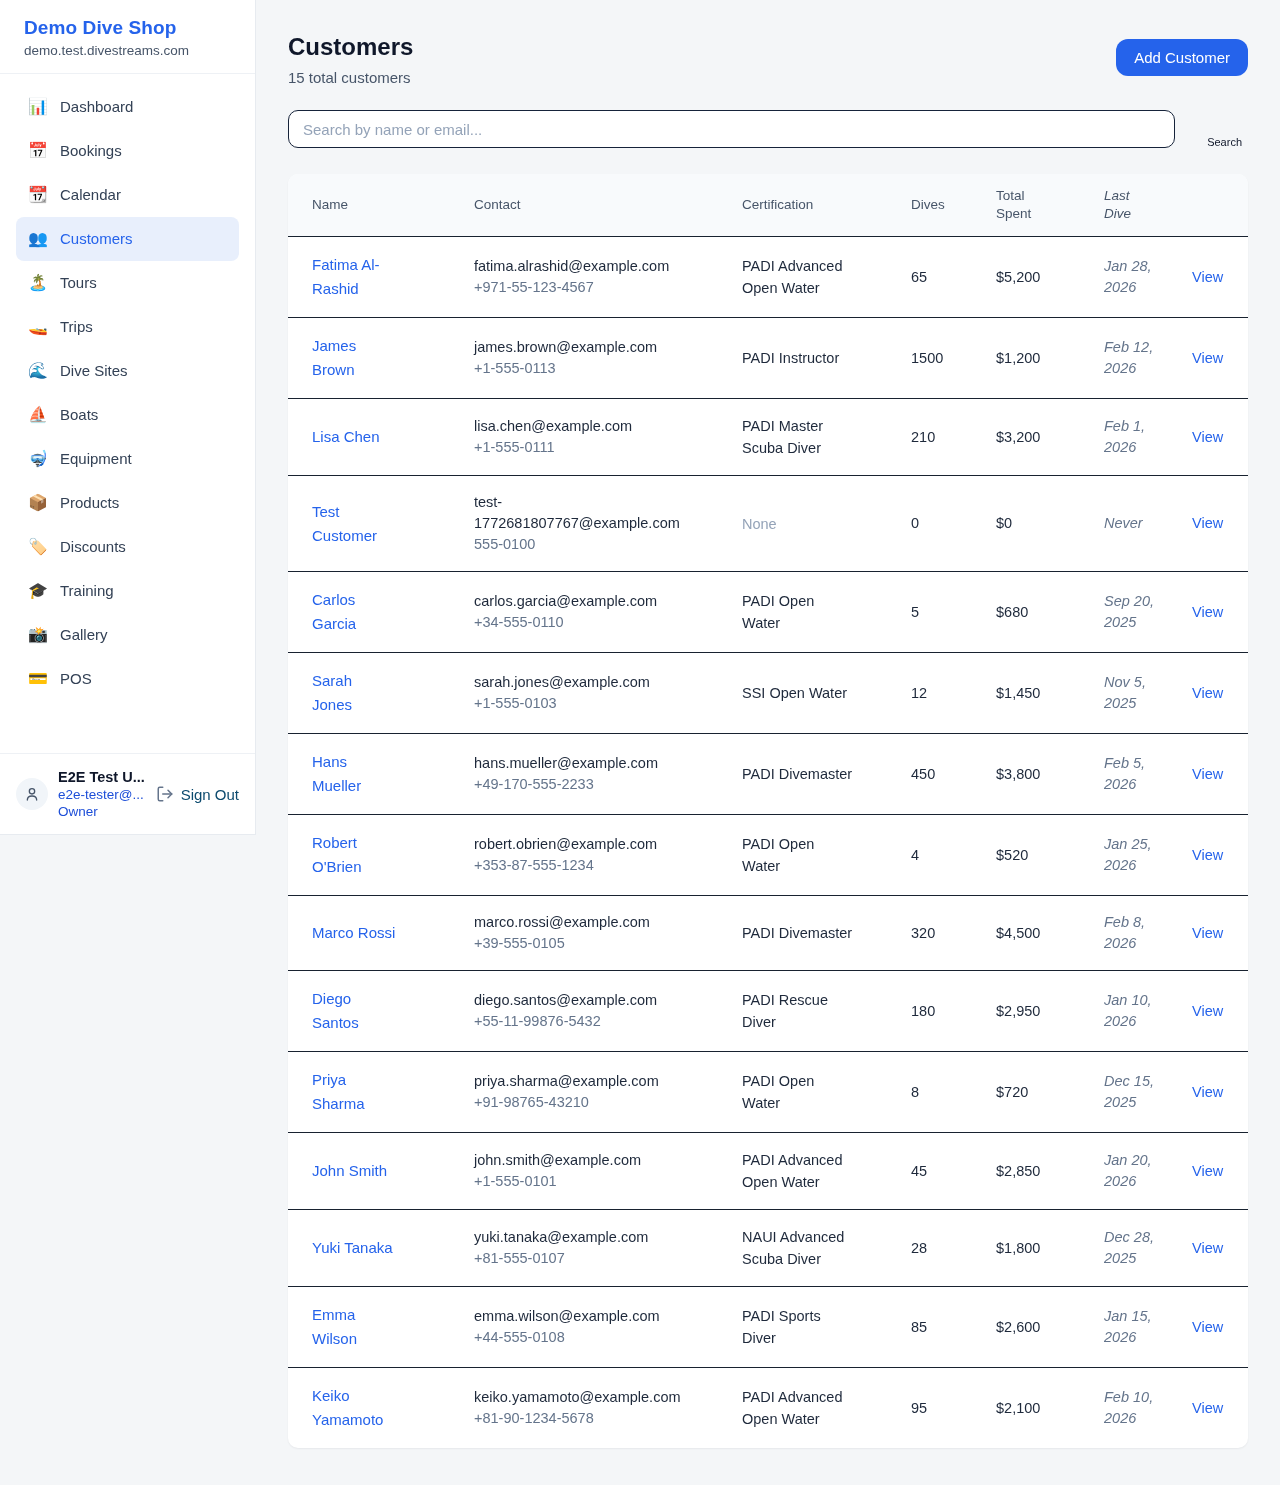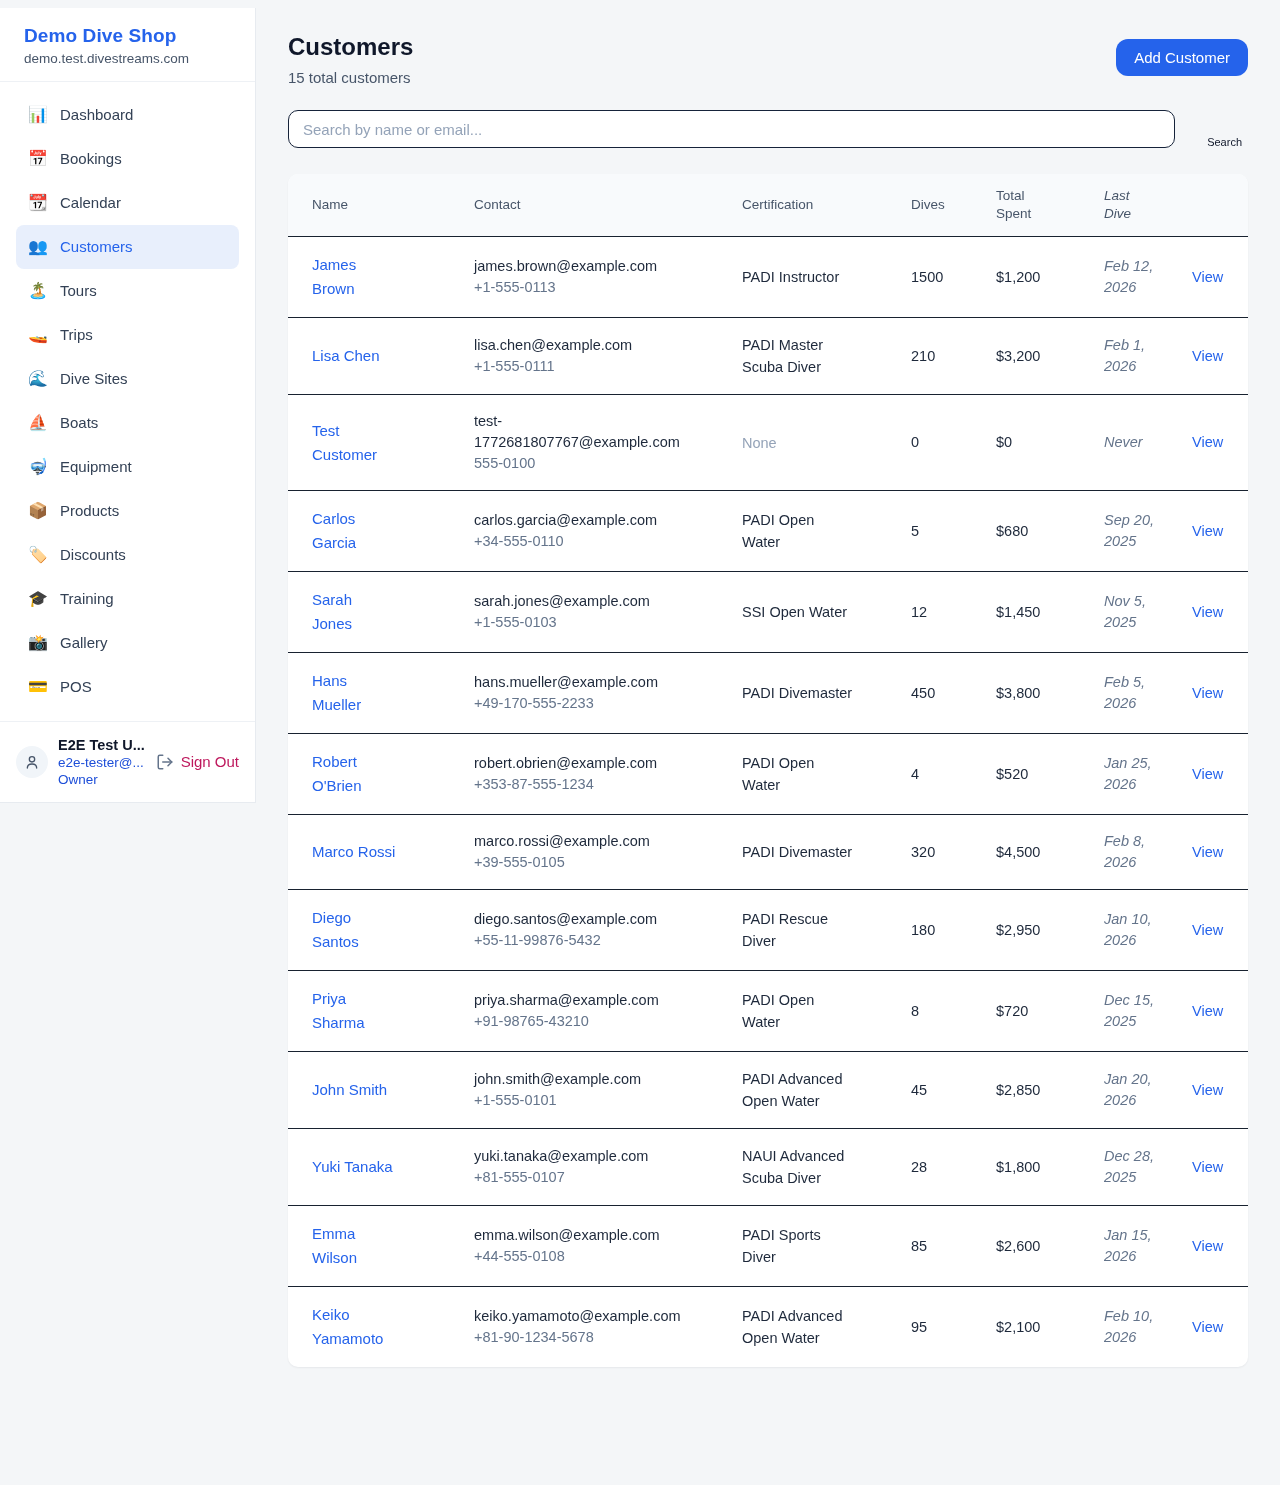--- a/index.html
+++ b/index.html
@@ -6,21 +6,21 @@
   html,body { width:1280px; min-height:1485px; }
   body {
     font-family: "Liberation Sans", sans-serif;
     background:#f4f6f8;
     color:#1e293b;
     position:relative;
   }
 
   
   .sidebar {
-    position:absolute; top:8px; left:0; width:256px;
+    position:absolute; top:0; left:0; width:256px;
     background:#ffffff;
     border-right:1px solid #e7ebf0;
     border-bottom:1px solid #e7ebf0;
   }
   .sidebar-header { padding:17px 24px 15px; border-bottom:1px solid #eef1f5; }
   .shop-name { color:#2563eb; font-size:19px; font-weight:700; letter-spacing:.1px; }
   .shop-domain { color:#475569; font-size:13.5px; margin-top:4px; }
 
   .sidebar-nav { padding:11px 16px 12px; }
   .nav-item {
@@ -28,34 +28,34 @@
     padding:10px 12px; border-radius:8px;
     font-size:15px; color:#334155; cursor:pointer;
     line-height:24px;
   }
   .nav-item .nav-icon { width:20px; font-size:16px; text-align:center; line-height:24px; }
   .nav-item.active { background:#e8effc; color:#2563eb; font-weight:500; }
 
   .sidebar-footer {
     border-top:1px solid #eef1f5;
     padding:14px 16px;
-    display:flex; align-items:center; gap:10px;
+    display:flex; align-items:center; gap:10px;margin-top:40px;
   }
   .avatar {
     width:32px; height:32px; border-radius:50%;
     background:#f1f5f9; flex:0 0 32px;
     display:flex; align-items:center; justify-content:center;
   }
   .user-meta { flex:1 1 auto; min-width:0; }
   .user-name { font-size:14.5px; font-weight:700; color:#0f172a; line-height:18px; }
   .user-email, .user-role { font-size:13.5px; color:#1d4ed8; line-height:17px; }
   .signout-btn {
-    display:flex; gap:7px;
+    display:flex; align-items:center; gap:7px;
     background:none; border:none; cursor:pointer;
-    color:#be185d; font-size:15px; font-family:inherit;
+    color:#0c4a6e; font-size:15px; font-family:inherit;
     white-space:nowrap;
   }
 
   
   .main { margin-left:256px; padding:33px 32px 32px; }
   .page-header { display:flex; align-items:flex-start; justify-content:space-between; margin-bottom:24px; }
   .page-title { font-size:24px; font-weight:700; color:#0f172a; line-height:28px; }
   .page-subtitle { font-size:15px; color:#475569; margin-top:8px; }
   .add-btn {
     background:#2563eb; color:#ffffff; border:none; cursor:pointer;
@@ -229,20 +229,32 @@
             <th><span>Contact</span></th>
             <th><span>Certification</span></th>
             <th><span>Dives</span></th>
             <th><span>Total Spent</span></th>
             <th><span>Last Dive</span></th>
             <th><span></span></th>
           </tr>
       </thead>
       <tbody>
           <tr>
+    <td><a class="name-link">Fatima Al-Rashid</a></td>
+    <td>
+      <div class="cell-email">fatima.alrashid@example.com</div>
+      <div class="cell-phone">+971-55-123-4567</div>
+    </td>
+    <td><span class="cert">PADI Advanced Open Water</span></td>
+    <td>65</td>
+    <td>$5,200</td>
+    <td class="cell-date">Jan 28, 2026</td>
+    <td><a class="view-link">View</a></td>
+  </tr>
+          <tr>
     <td><a class="name-link">James Brown</a></td>
     <td>
       <div class="cell-email">james.brown@example.com</div>
       <div class="cell-phone">+1-555-0113</div>
     </td>
     <td><span class="cert">PADI Instructor</span></td>
     <td>1500</td>
     <td>$1,200</td>
     <td class="cell-date">Feb 12, 2026</td>
     <td><a class="view-link">View</a></td>

